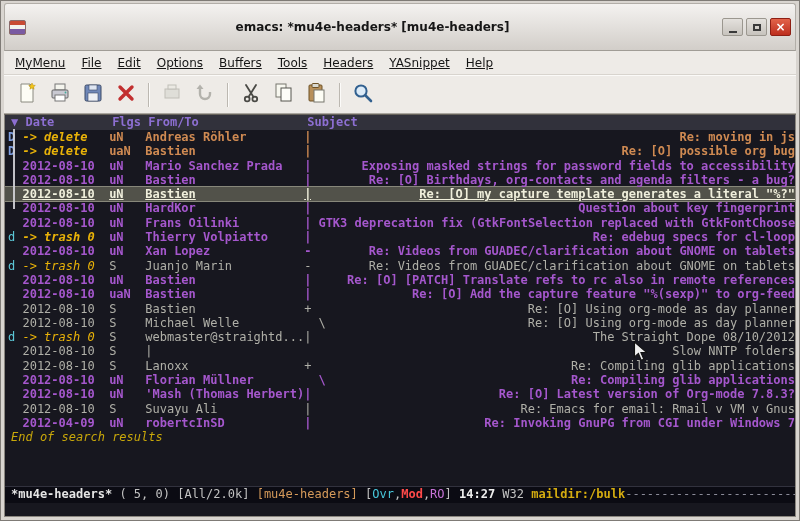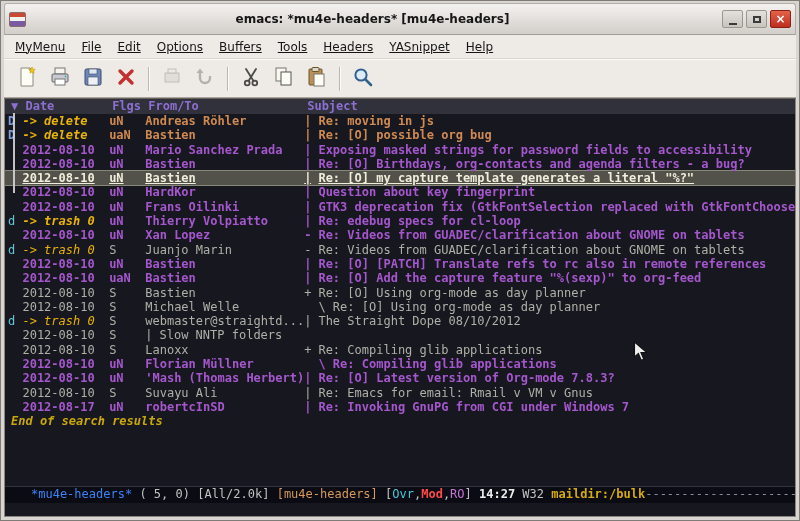--- a/index.html
+++ b/index.html
@@ -7,21 +7,21 @@
          font-family:"DejaVu Sans Mono", monospace; background:#444; }
 
   .window { position:absolute; left:0; top:0; width:800px; height:521px;
             box-sizing:border-box; background:#d9d5d0; border:1px solid #7f7b76;
             padding:2px 3px 3px 3px; display:flex; flex-direction:column; }
 
   
   .titlebar { height:22px; flex:none; display:flex; align-items:center;
               background:linear-gradient(#f4f2f0,#d2cec9);
               border:1px solid #b2aea8; border-bottom-color:#a09c96;
-              border-radius:3px 3px 0 0; padding:4px 4px;
+              border-radius:3px 3px 0 0; padding:12px 4px;
               font-family:"DejaVu Sans", sans-serif; font-size:12px; font-weight:bold; color:#161616; }
   .app-icon { width:15px; height:13px; border-radius:2px; border:1px solid #8a6a6a; flex:none;
               background:linear-gradient(#c84a34 0 32%, #f2f2ee 32% 58%, #7a5aa2 58% 100%); }
   .titlebar .title { flex:1; text-align:center; white-space:nowrap; overflow:hidden; }
   .winbtn { width:19px; height:16px; margin-left:3px; flex:none; display:flex;
             align-items:center; justify-content:center; border-radius:2px; }
   .winbtn.gray { background:linear-gradient(#e4e1dd,#c7c3bd); border:1px solid #9b978f; }
   .g-min { width:8px; height:2px; background:#3a3a3a; margin-top:9px; }
   .g-max { width:8px; height:7px; border:2px solid #3a3a3a; box-sizing:border-box; }
   .winbtn.close { background:linear-gradient(#e2634a,#bd2e1e); border:1px solid #8e1f14;
@@ -55,42 +55,42 @@
 
   .rows { flex:none; }
   .row { height:14.3px; line-height:14.3px; display:flex; white-space:pre;
          padding-left:3px; overflow:hidden; }
   .row span { white-space:pre; overflow:hidden; }
   .c-mark  { width:2ch;  flex:none; }
   .c-date  { width:12ch; flex:none; }
   .c-flags { width:5ch;  flex:none; }
   .c-from  { width:22ch; flex:none; }
   .c-sep   { flex:none; margin-right:7px; }
-  .c-subj  { flex:1; }
+  .c-subj  { flex:1;text-align:right; }
 
   .face-deleted { color:#cf8a52; font-weight:bold; }
   .face-unread  { color:#a557cd; font-weight:bold; }
   .face-read    { color:#b0b0a8; font-weight:normal; }
   .row.marked .c-date { color:#eab308; font-style:italic; }
   .row[data-mark="D"] .c-mark { color:#7f9fe0; }
   .row[data-mark="d"] .c-mark { color:#5cc8d8; font-weight:normal; }
 
   .row.current { background:#52524a; box-shadow:0 -1px 0 #87877a, 0 1px 0 #87877a; }
   .row.current span { color:#f0efdc !important; font-style:normal;
                       text-decoration:underline; font-weight:bold; }
 
   .end-line { height:14.3px; line-height:14.3px; padding-left:6px; flex:none;
-              color:#c9a80a; font-style:italic; font-weight:bold; white-space:pre; }
+              color:#c9a80a; font-style:italic; font-weight:normal; white-space:pre; }
   .filler { flex:1; }
 
   .modeline { height:16px; line-height:15px; flex:none; background:#0b0b13;
               border-top:1px solid #32323e; white-space:pre; overflow:hidden;
               padding-left:6px; color:#c2c2c2; }
   .ml-plain { color:#c2c2c2; }
-  .ml-blue  { color:#3b82f6; font-weight:normal;margin-left:20px; }
+  .ml-blue  { color:#e5e5e5; font-weight:bold; }
   .ml-orange{ color:#d59a5a; }
   .ml-cyan  { color:#48c8dc; }
   .ml-red   { color:#ff4a4a; font-weight:bold; }
   .ml-purple{ color:#c873d8; }
   .ml-white { color:#ededed; font-weight:bold; }
   .ml-yellow{ color:#d4ac10; font-weight:bold; }
   .ml-dim   { color:#8a8a98; }
 
   .echo-area { height:13px; flex:none; background:#17171f; }
 
@@ -222,21 +222,21 @@
         <div class="row face-unread" data-mark=""><span class="c-mark"></span><span class="c-date">2012-08-10</span><span class="c-flags">uN</span><span class="c-from">Bastien</span><span class="c-sep">|</span><span class="c-subj">Re: [O] [PATCH] Translate refs to rc also in remote references</span></div>
         <div class="row face-unread" data-mark=""><span class="c-mark"></span><span class="c-date">2012-08-10</span><span class="c-flags">uaN</span><span class="c-from">Bastien</span><span class="c-sep">|</span><span class="c-subj">Re: [O] Add the capture feature "%(sexp)" to org-feed</span></div>
         <div class="row face-read" data-mark=""><span class="c-mark"></span><span class="c-date">2012-08-10</span><span class="c-flags">S</span><span class="c-from">Bastien</span><span class="c-sep">+</span><span class="c-subj">Re: [O] Using org-mode as day planner</span></div>
         <div class="row face-read" data-mark=""><span class="c-mark"></span><span class="c-date">2012-08-10</span><span class="c-flags">S</span><span class="c-from">Michael Welle</span><span class="c-sep">  \</span><span class="c-subj">Re: [O] Using org-mode as day planner</span></div>
         <div class="row face-read marked" data-mark="d"><span class="c-mark">d</span><span class="c-date">-&gt; trash 0</span><span class="c-flags">S</span><span class="c-from">webmaster@straightd...</span><span class="c-sep">|</span><span class="c-subj">The Straight Dope 08/10/2012</span></div>
         <div class="row face-read" data-mark=""><span class="c-mark"></span><span class="c-date">2012-08-10</span><span class="c-flags">S</span><span class="c-sep">|</span><span class="c-subj">Slow NNTP folders</span></div>
         <div class="row face-read" data-mark=""><span class="c-mark"></span><span class="c-date">2012-08-10</span><span class="c-flags">S</span><span class="c-from">Lanoxx</span><span class="c-sep">+</span><span class="c-subj">Re: Compiling glib applications</span></div>
         <div class="row face-unread" data-mark=""><span class="c-mark"></span><span class="c-date">2012-08-10</span><span class="c-flags">uN</span><span class="c-from">Florian Müllner</span><span class="c-sep">  \</span><span class="c-subj">Re: Compiling glib applications</span></div>
         <div class="row face-unread" data-mark=""><span class="c-mark"></span><span class="c-date">2012-08-10</span><span class="c-flags">uN</span><span class="c-from">'Mash (Thomas Herbert)</span><span class="c-sep">|</span><span class="c-subj">Re: [O] Latest version of Org-mode 7.8.3?</span></div>
         <div class="row face-read" data-mark=""><span class="c-mark"></span><span class="c-date">2012-08-10</span><span class="c-flags">S</span><span class="c-from">Suvayu Ali</span><span class="c-sep">|</span><span class="c-subj">Re: Emacs for email: Rmail v VM v Gnus</span></div>
-        <div class="row face-unread" data-mark=""><span class="c-mark"></span><span class="c-date">2012-08-17</span><span class="c-flags">uN</span><span class="c-from">robertcInSD</span><span class="c-sep">|</span><span class="c-subj">Re: Invoking GnuPG from CGI under Windows 7</span></div>
+        <div class="row face-unread" data-mark=""><span class="c-mark"></span><span class="c-date">2012-04-09</span><span class="c-flags">uN</span><span class="c-from">robertcInSD</span><span class="c-sep">|</span><span class="c-subj">Re: Invoking GnuPG from CGI under Windows 7</span></div>
       </div>
 
     <div class="end-line">End of search results</div>
 
     <div class="filler"></div>
 
     <div class="modeline" id="modeline"><span class="ml-blue">*mu4e-headers*</span><span class="ml-plain"> ( 5, 0) [All/2.0k] </span><span class="ml-orange">[mu4e-headers]</span><span class="ml-plain"> [</span><span class="ml-cyan">Ovr</span><span class="ml-plain">,</span><span class="ml-red">Mod</span><span class="ml-plain">,</span><span class="ml-purple">RO</span><span class="ml-plain">] </span><span class="ml-white">14:27</span><span class="ml-plain"> W32 </span><span class="ml-yellow">maildir:/bulk</span><span class="ml-dim">--------------------------------------------------------------</span></div>
 
     <div class="echo-area"></div>
 

